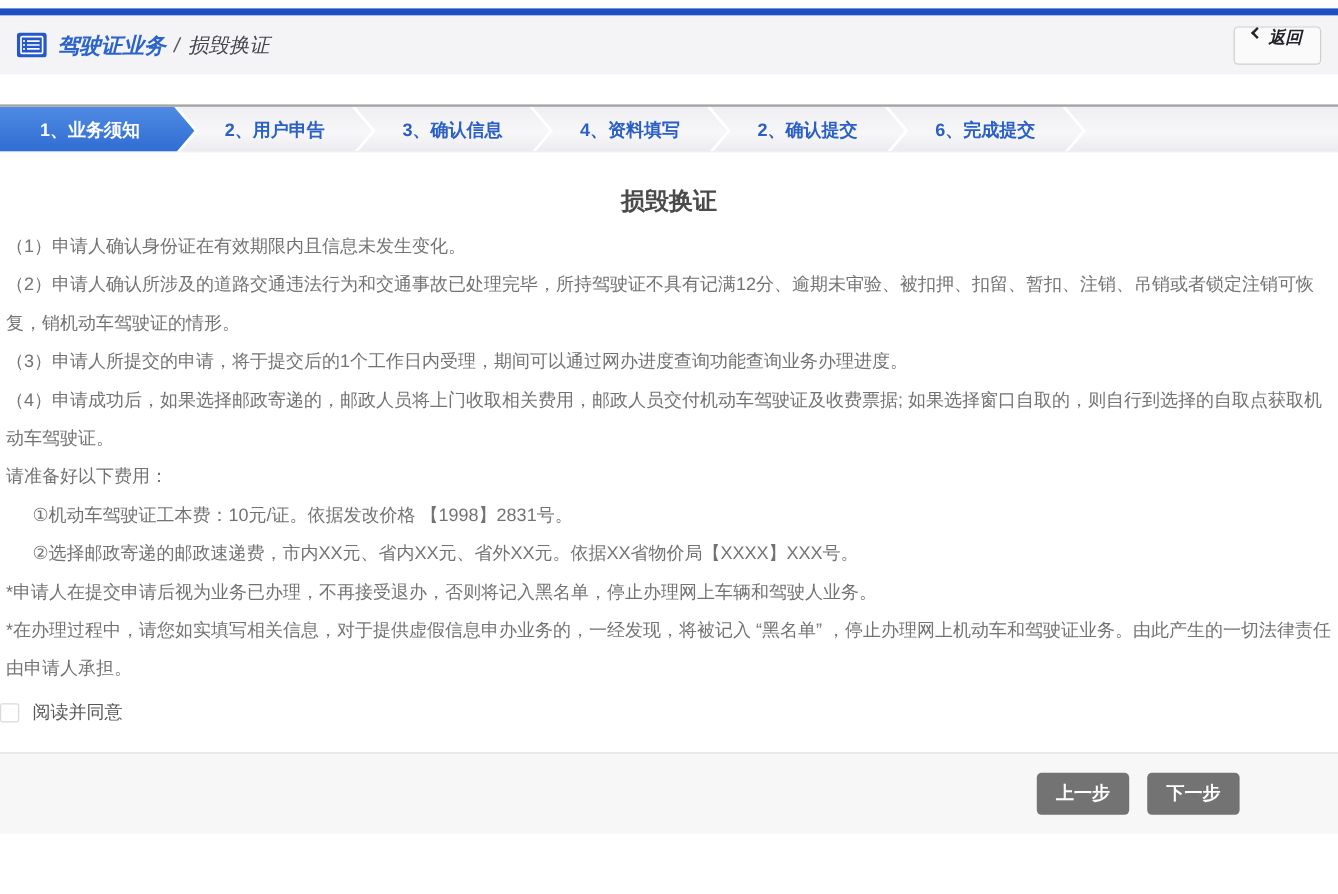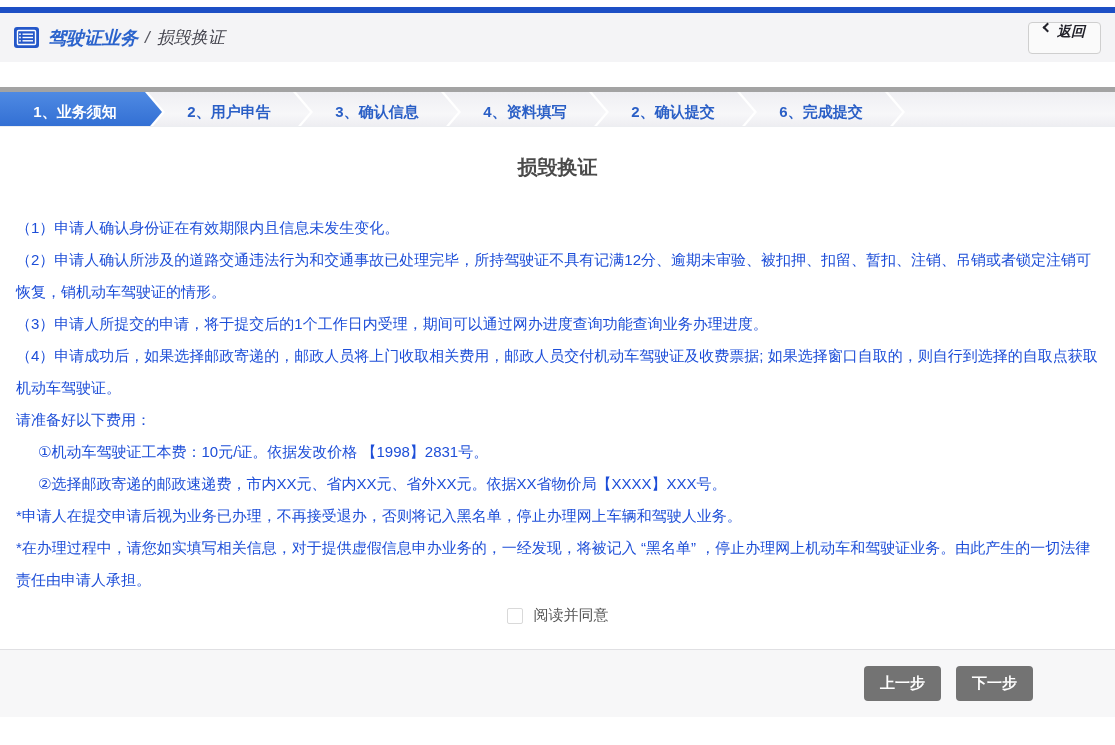--- a/index.html
+++ b/index.html
@@ -28,21 +28,21 @@
   }
   .chev-left {
     display: inline-block; width: 7px; height: 7px;
     border-left: 2px solid #23232b; border-bottom: 2px solid #23232b;
     transform: rotate(45deg); margin-top: 1px;
   }
 
   
   .wizard {
     margin-top: 25px; height: 40px;
-    border-top: 5px solid #a3a3a3; border-bottom: 1px solid #eceef1;
+    border-top: 2px solid #a3a3a3; border-bottom: 1px solid #eceef1;
     display: flex; background: #fff; overflow: hidden;
   }
   .step {
     height: 40px; line-height: 40px; text-align: center;
     font-size: 15px; font-weight: bold; white-space: nowrap;
   }
   .step.active {
     width: 162px;
     background: linear-gradient(180deg, #4f8ae3, #2e6bd1);
     color: #fff; position: relative; z-index: 3;
@@ -59,27 +59,27 @@
     flex: 1; margin-left: -14px;
     background: linear-gradient(180deg, #efeff3, #f7f7f9 55%, #e9e9ee);
     clip-path: polygon(0 0, 100% 0, 100% 100%, 0 100%, 17px 50%);
   }
 
   
   .page-title {
     text-align: center; margin-top: 27px;
     font-size: 20px; font-weight: bold; color: #4a4a4a;
   }
-  .notice { padding: 0 16px; margin-top: 31px; font-size: 15px; line-height: 32px; color: #1d4ed8; }
+  .notice { padding: 0 5px; margin-top: 9px; font-size: 15px; line-height: 32px; color: #737373; }
   .notice p { margin: 0; }
   .notice p.indent { padding-left: 22px; }
 
   
   .agree-row {
-    margin-top: 10px; display: flex; justify-content: center; align-items: center; gap: 11px;
+    margin-top: 10px; display: flex; justify-content: flex-start; align-items: center; gap: 11px;
   }
   .checkbox {
     width: 16px; height: 16px; background: #fff;
     border: 1px solid #d9d9d9; border-radius: 2px; cursor: pointer; display: inline-block;
   }
   .agree-label { font-size: 15px; color: #565656; }
 
   
   .footer {
     margin-top: 24px; height: 68px;

